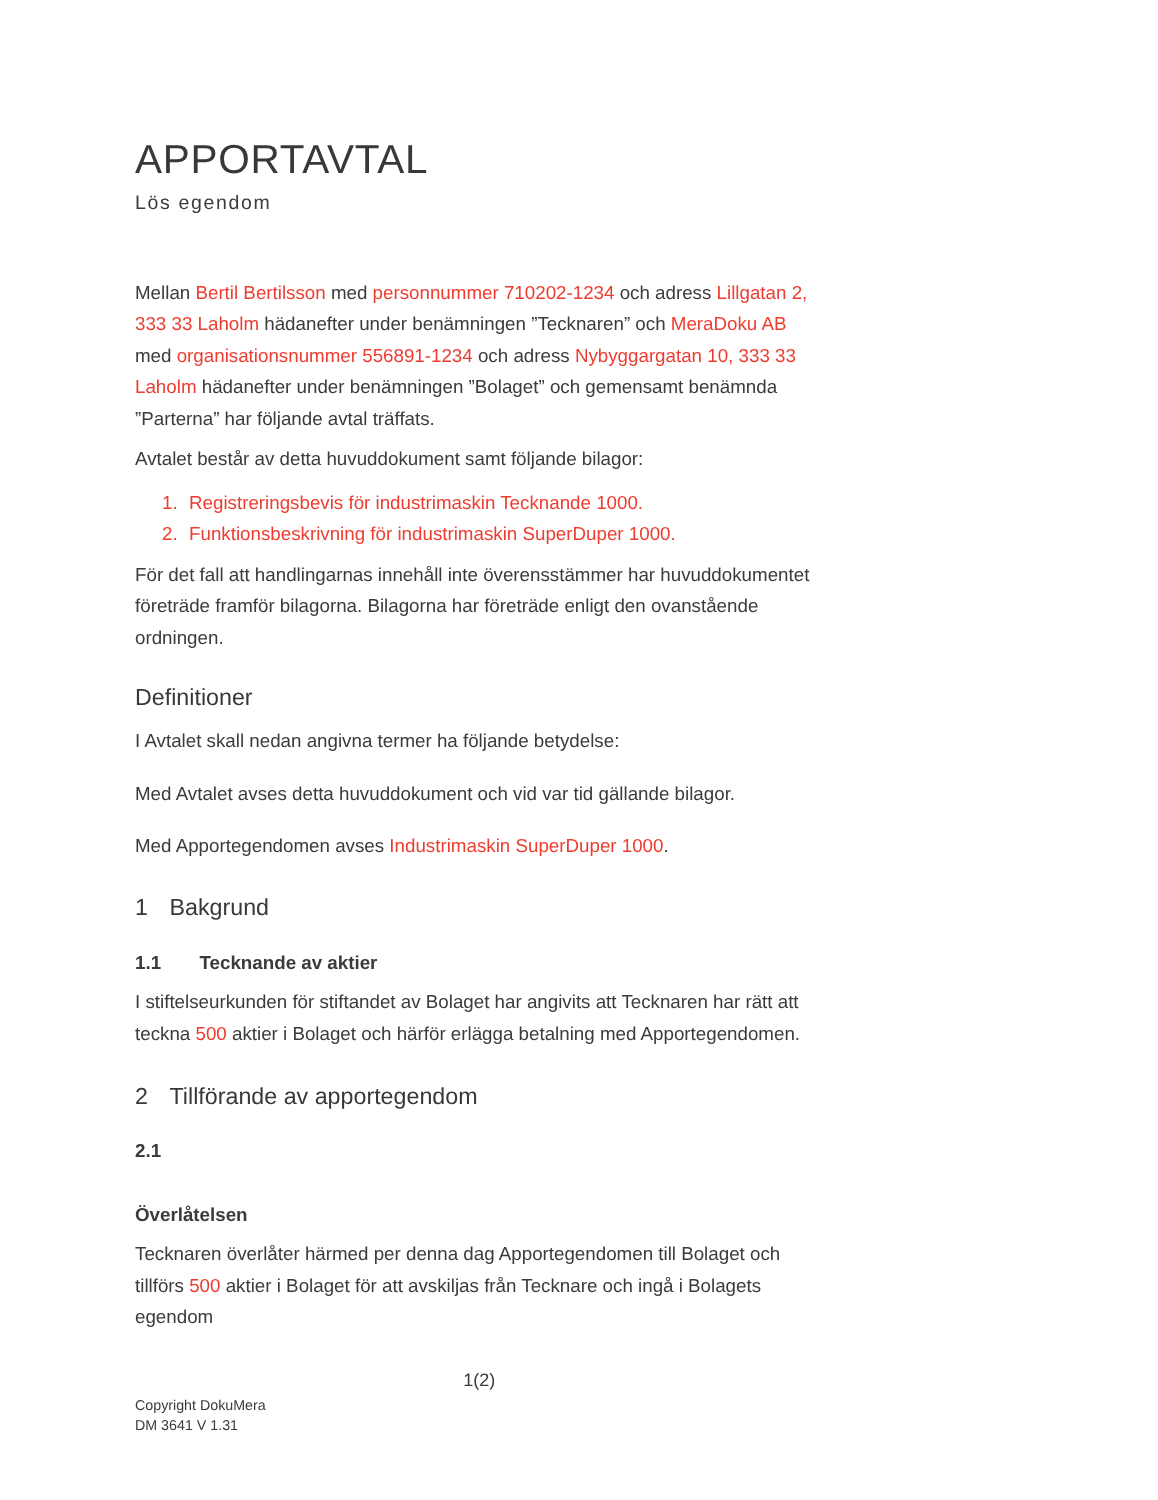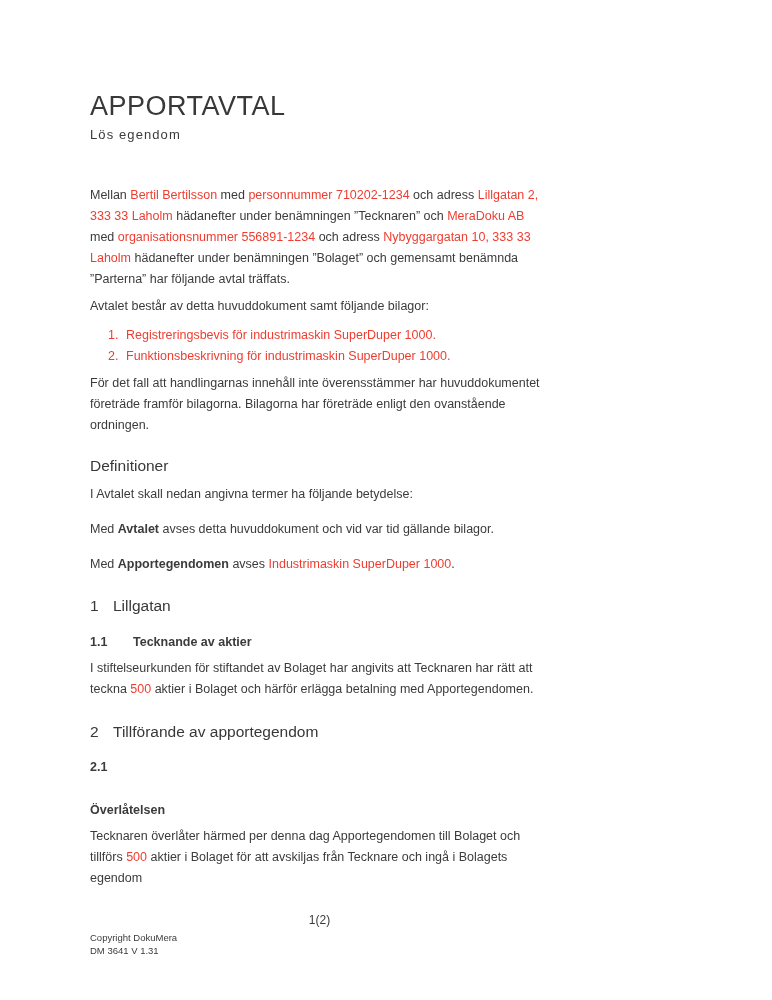--- a/index.html
+++ b/index.html
@@ -32,21 +32,21 @@
     line-height: 16px;
     color: #3b3b3b;
   }
   p.body-text {
     font-size: 12.5px;
     line-height: 21px;
     color: #3b3b3b;
   }
   .intro { margin-top: 42px; }
   .seg-red { color: #ee3d30; }
-  .seg-bold { font-weight: 700; }
+  .seg-bold { font-weight: 400; }
   h2.section-heading {
     margin-top: 19px;
     font-size: 15.5px;
     font-weight: 400;
     line-height: 22px;
     color: #383838;
   }
   .attachments-heading { margin-top: 19px; }
   .attachments-lead { margin-top: 6px; }
   .attachments-list {
@@ -115,38 +115,38 @@
   <h1 class="doc-title">APPORTAVTAL</h1>
   <div class="doc-subtitle">Lös egendom</div>
 
   <p class="body-text intro"><span>Mellan </span><span class="seg-red">Bertil Bertilsson</span><span> med </span><span class="seg-red">personnummer 710202-1234</span><span> och adress </span><span class="seg-red">Lillgatan 2, 333 33 Laholm</span><span> hädanefter under benämningen ”Tecknaren” och </span><span class="seg-red">MeraDoku AB</span><span> med </span><span class="seg-red">organisationsnummer 556891-1234</span><span> och adress </span><span class="seg-red">Nybyggargatan 10, 333 33 Laholm</span><span> hädanefter under benämningen ”Bolaget” och gemensamt benämnda ”Parterna” har följande avtal träffats.</span></p>
 
   <p class="body-text attachments-lead">Avtalet består av detta huvuddokument samt följande bilagor:</p>
 
   <div class="attachments-list">
     <div class="list-item">
       <span class="li-num">1.</span>
-      <span class="li-text">Registreringsbevis för industrimaskin SuperDuper 1000.</span>
+      <span class="li-text">Registreringsbevis för industrimaskin Tecknande 1000.</span>
     </div>
     <div class="list-item">
       <span class="li-num">2.</span>
       <span class="li-text">Funktionsbeskrivning för industrimaskin SuperDuper 1000.</span>
     </div>
   </div>
 
   <p class="body-text attachments-note">För det fall att handlingarnas innehåll inte överensstämmer har huvuddokumentet företräde framför bilagorna. Bilagorna har företräde enligt den ovanstående ordningen.</p>
 
   <h2 class="section-heading definitions-heading">Definitioner</h2>
   <p class="body-text definitions-lead">I Avtalet skall nedan angivna termer ha följande betydelse:</p>
   <p class="body-text def-line-1"><span>Med </span><span class="seg-bold">Avtalet</span><span> avses detta huvuddokument och vid var tid gällande bilagor.</span></p>
   <p class="body-text def-line-2"><span>Med </span><span class="seg-bold">Apportegendomen</span><span> avses </span><span class="seg-red">Industrimaskin SuperDuper 1000</span><span>.</span></p>
 
   <h2 class="numbered-heading section1-heading">
     <span class="h-num">1</span>
-    <span>Lillgatan</span>
+    <span>Bakgrund</span>
   </h2>
   <h3 class="sub-heading sub1-heading">
     <span class="h-num">1.1</span>
     <span>Tecknande av aktier</span>
   </h3>
   <p class="body-text sub-body"><span>I stiftelseurkunden för stiftandet av Bolaget har angivits att Tecknaren har rätt att teckna </span><span class="seg-red">500</span><span> aktier i Bolaget och härför erlägga betalning med Apportegendomen.</span></p>
 
   <h2 class="numbered-heading section2-heading">
     <span class="h-num">2</span>
     <span>Tillförande av apportegendom</span>

